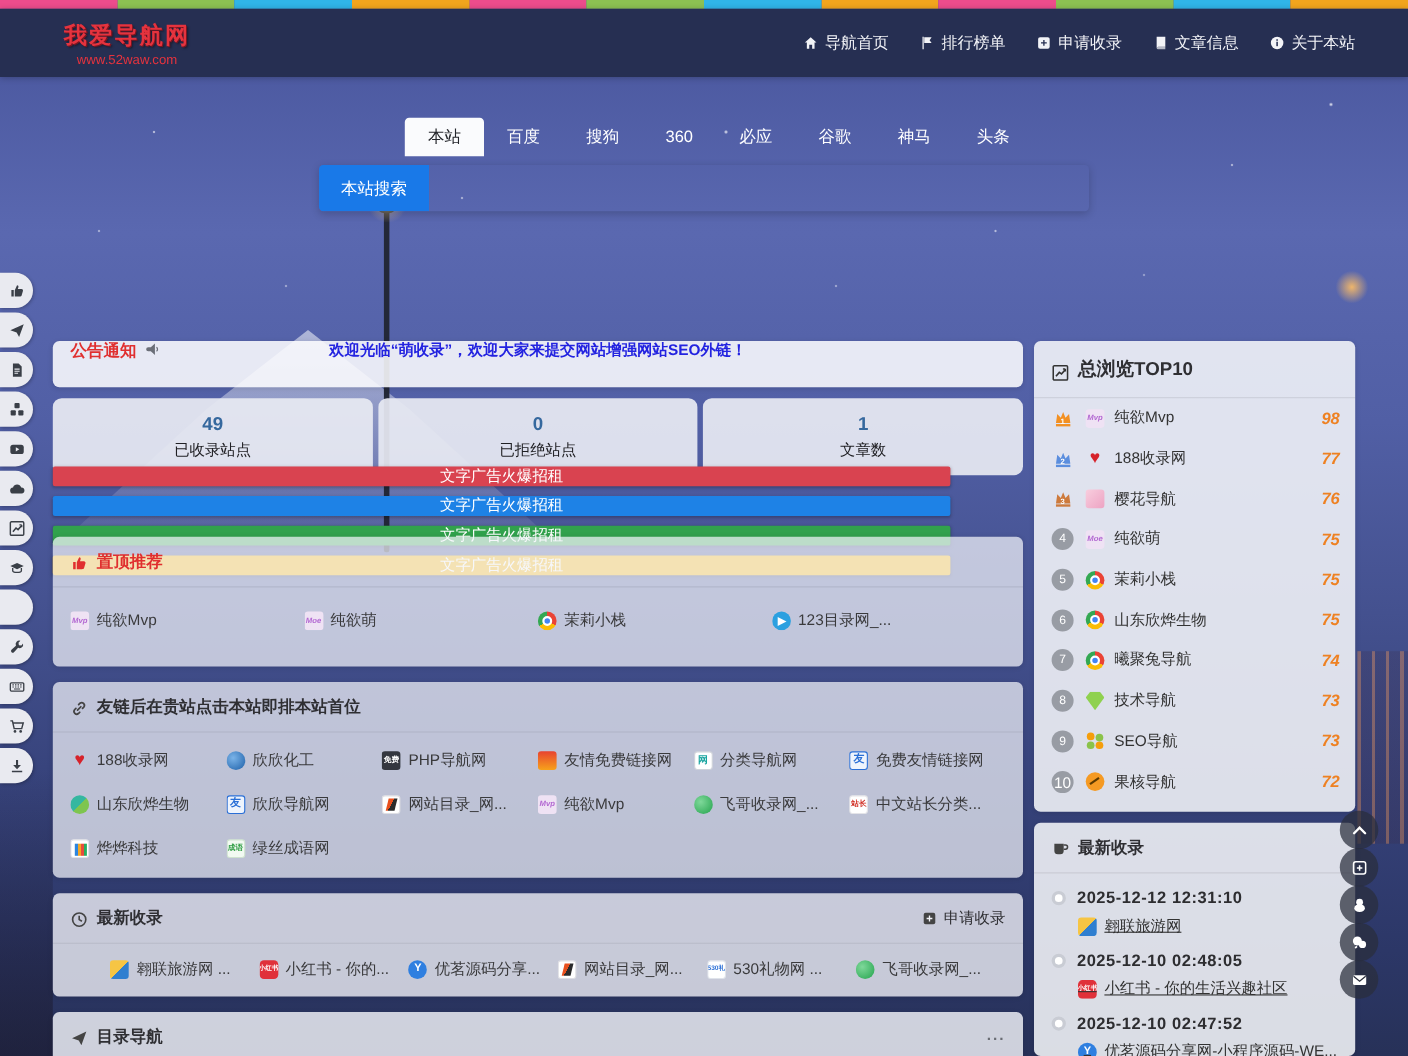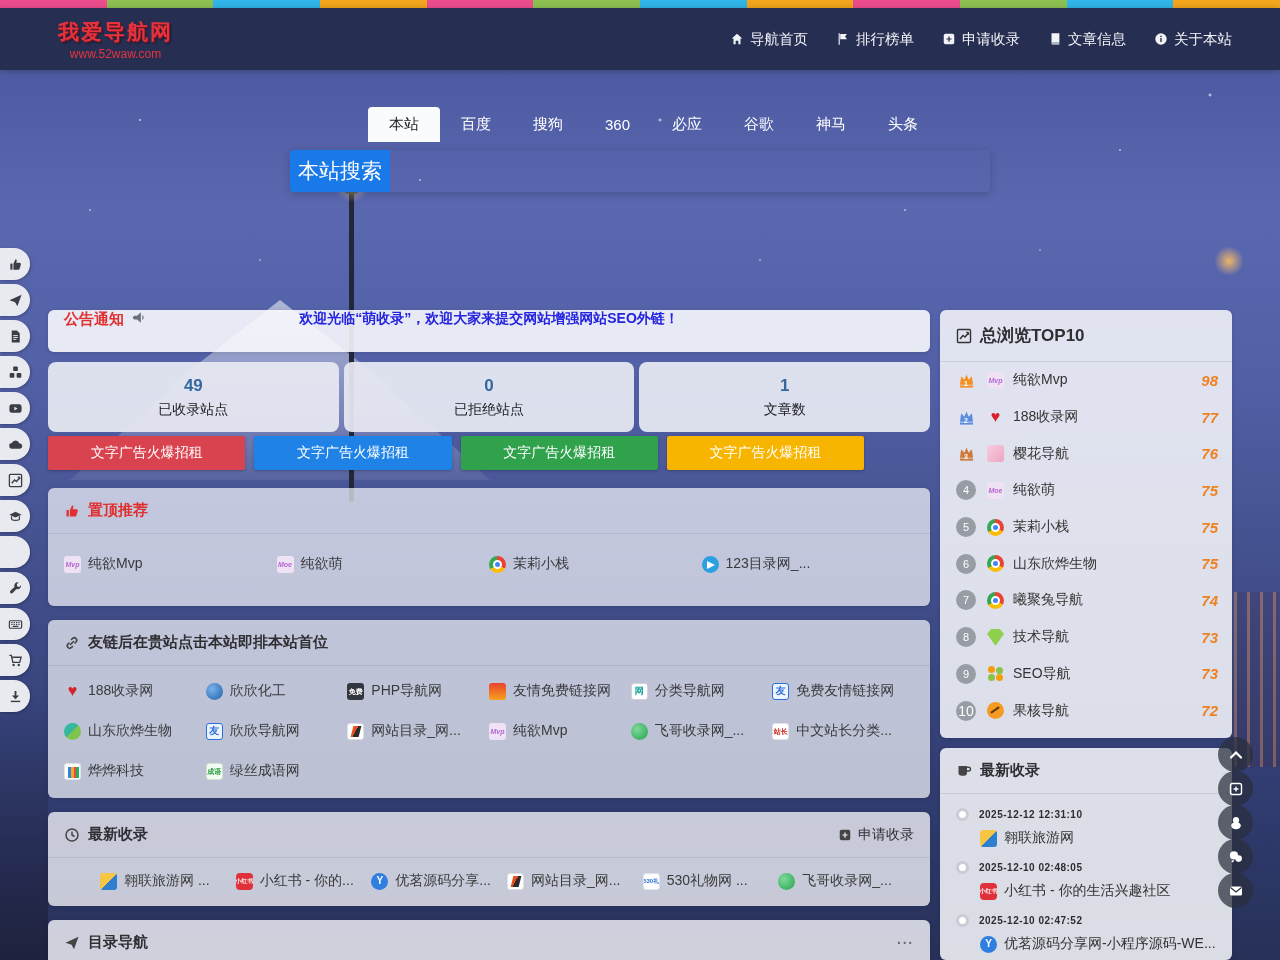--- a/index.html
+++ b/index.html
@@ -56,49 +56,49 @@
 
   
   .tabs { position:absolute; left:368px; top:107px; display:flex; align-items:center; }
   .tab { padding:8px 21px; color:#fff; font-size:15px; cursor:pointer; }
   .tab.active { background:#fafbfd; color:#24262b; border-radius:4px 4px 0 0; }
   .searchbar { position:absolute; left:290px; top:150px; width:700px; height:42px; display:flex;
     border-radius:4px; overflow:hidden; box-shadow:0 2px 8px rgba(0,0,0,.2); }
   .searchbar input { flex:1; border:none; outline:none; background:#eff1f6; padding:0 16px;
     font-size:15px; color:#444; font-family:inherit; }
   .searchbar input::placeholder { color:#8a8f99; }
-  .search-btn { width:100px; border:none; background:#1979e8; color:#fff; font-size:21px;
+  .search-btn { width:100px; border:none; background:#1979e8; color:#fff; font-size:15px;
     cursor:pointer; font-family:inherit; }
 
   
   .pill { position:absolute; left:0; width:30px; height:32px; background:#e9eaf0;
     border-radius:0 16px 16px 0; display:flex; align-items:center; justify-content:center;
     box-shadow:1px 1px 3px rgba(0,0,0,.25); cursor:pointer; }
   .pill svg { width:15px; height:15px; fill:#3a3f47; }
 
   
   .card { position:absolute; border-radius:6px; box-shadow:0 1px 5px rgba(0,0,0,.12); }
-  .card-head { display:flex; align-items:center; gap:8px; padding:13px 16px;
+  .card-head { display:flex; align-items:flex-end; gap:8px; padding:13px 16px;
     font-size:15px; font-weight:bold; color:#2f2f33; border-bottom:1px solid rgba(0,0,0,.08); }
   .card-head svg { width:16px; height:16px; }
 
   .announce { left:48px; top:310px; width:882px; height:42px; background:rgba(252,252,254,.88);
     display:flex; padding:0 16px; }
   .announce-label { color:#e02f2f; font-weight:bold; font-size:15px; }
   .announce svg { width:15px; height:15px; fill:#6b6f78; margin-left:7px; }
   .announce-text { position:absolute; left:0; right:0; text-align:center; color:#2323e0;
     font-weight:bold; font-size:14px; pointer-events:none; }
 
   .stats { left:48px; top:362px; width:882px; height:70px; display:flex; gap:5px; }
   .stat-tile { flex:1; background:rgba(231,233,242,.93); border-radius:8px;
     display:flex; flex-direction:column; align-items:center; justify-content:center; gap:5px; }
   .stat-value { font-size:17px; font-weight:bold; color:#35689e; }
   .stat-label { font-size:14px; color:#202024; }
 
-  .ads { position:absolute; left:48px; top:436px; width:816px; height:34px; display:flex; gap:9px; }
+  .ads { position:absolute; left:48px; top:424px; width:816px; height:34px; display:flex; gap:9px;flex-direction:column; }
   .ad { flex:1; display:flex; align-items:center; justify-content:center; color:#fff;
     font-size:14px; border-radius:2px; cursor:pointer; box-shadow:0 1px 3px rgba(0,0,0,.25); }
   .ad-red { background:#d94350; } .ad-blue { background:#1e82e6; } .ad-green { background:#31a24c; } .ad-yellow { background:#f7b500; }
 
   .pinned { left:48px; top:488px; width:882px; height:118px; background:rgba(243,244,249,.72); }
   .pinned .card-head { color:#e02f2f; }
   .pinned-items { display:flex; padding:21px 16px; }
   .pinned-items .link-item { width:25%; }
 
   .link-item { display:flex; align-items:center; gap:7px; font-size:14px; color:#3a3a3c;
@@ -165,23 +165,23 @@
   .rank-num { position:absolute; bottom:3px; left:50%; transform:translateX(-50%); font-size:7px; color:#fff; font-weight:bold; }
   .rank-circle { width:20px; height:20px; border-radius:50%; background:#989ca4; color:#fff;
     font-size:11px; display:flex; align-items:center; justify-content:center; }
   .top10-name { flex:1; font-size:14px; color:#333; white-space:nowrap; overflow:hidden; }
   .top10-value { font-size:15px; font-weight:bold; font-style:italic; color:#ee8122; }
 
   .recent { left:940px; top:748px; width:292px; height:212px; background:rgba(248,249,252,.86); overflow:hidden; }
   .recent-item { padding:0 16px; margin-top:14px; }
   .recent-time-row { display:flex; align-items:center; gap:10px; }
   .timeline-dot { width:13px; height:13px; border-radius:50%; background:#fff; border:3px solid #c9ccd4; flex:0 0 auto; }
-  .recent-time { font-size:10px; font-weight:bold; color:#2d2d30; letter-spacing:.5px; }
+  .recent-time { font-size:15px; font-weight:bold; color:#2d2d30; letter-spacing:.5px; }
   .recent-name-row { display:flex; align-items:center; gap:7px; margin:8px 0 0 24px;
-    font-size:14px; color:#333; cursor:pointer; white-space:nowrap; overflow:hidden; }
+    font-size:14px; color:#333; cursor:pointer; white-space:nowrap; overflow:hidden;text-decoration:underline; }
 
   
   .float-btn { position:absolute; left:1218px; width:35px; height:35px; border-radius:50%;
     background:rgba(42,46,60,.72); display:flex; align-items:center; justify-content:center; cursor:pointer; }
   .float-btn svg { width:16px; height:16px; }
 </style>
 </head>
 <body>
 
 <div class="stars"></div>

